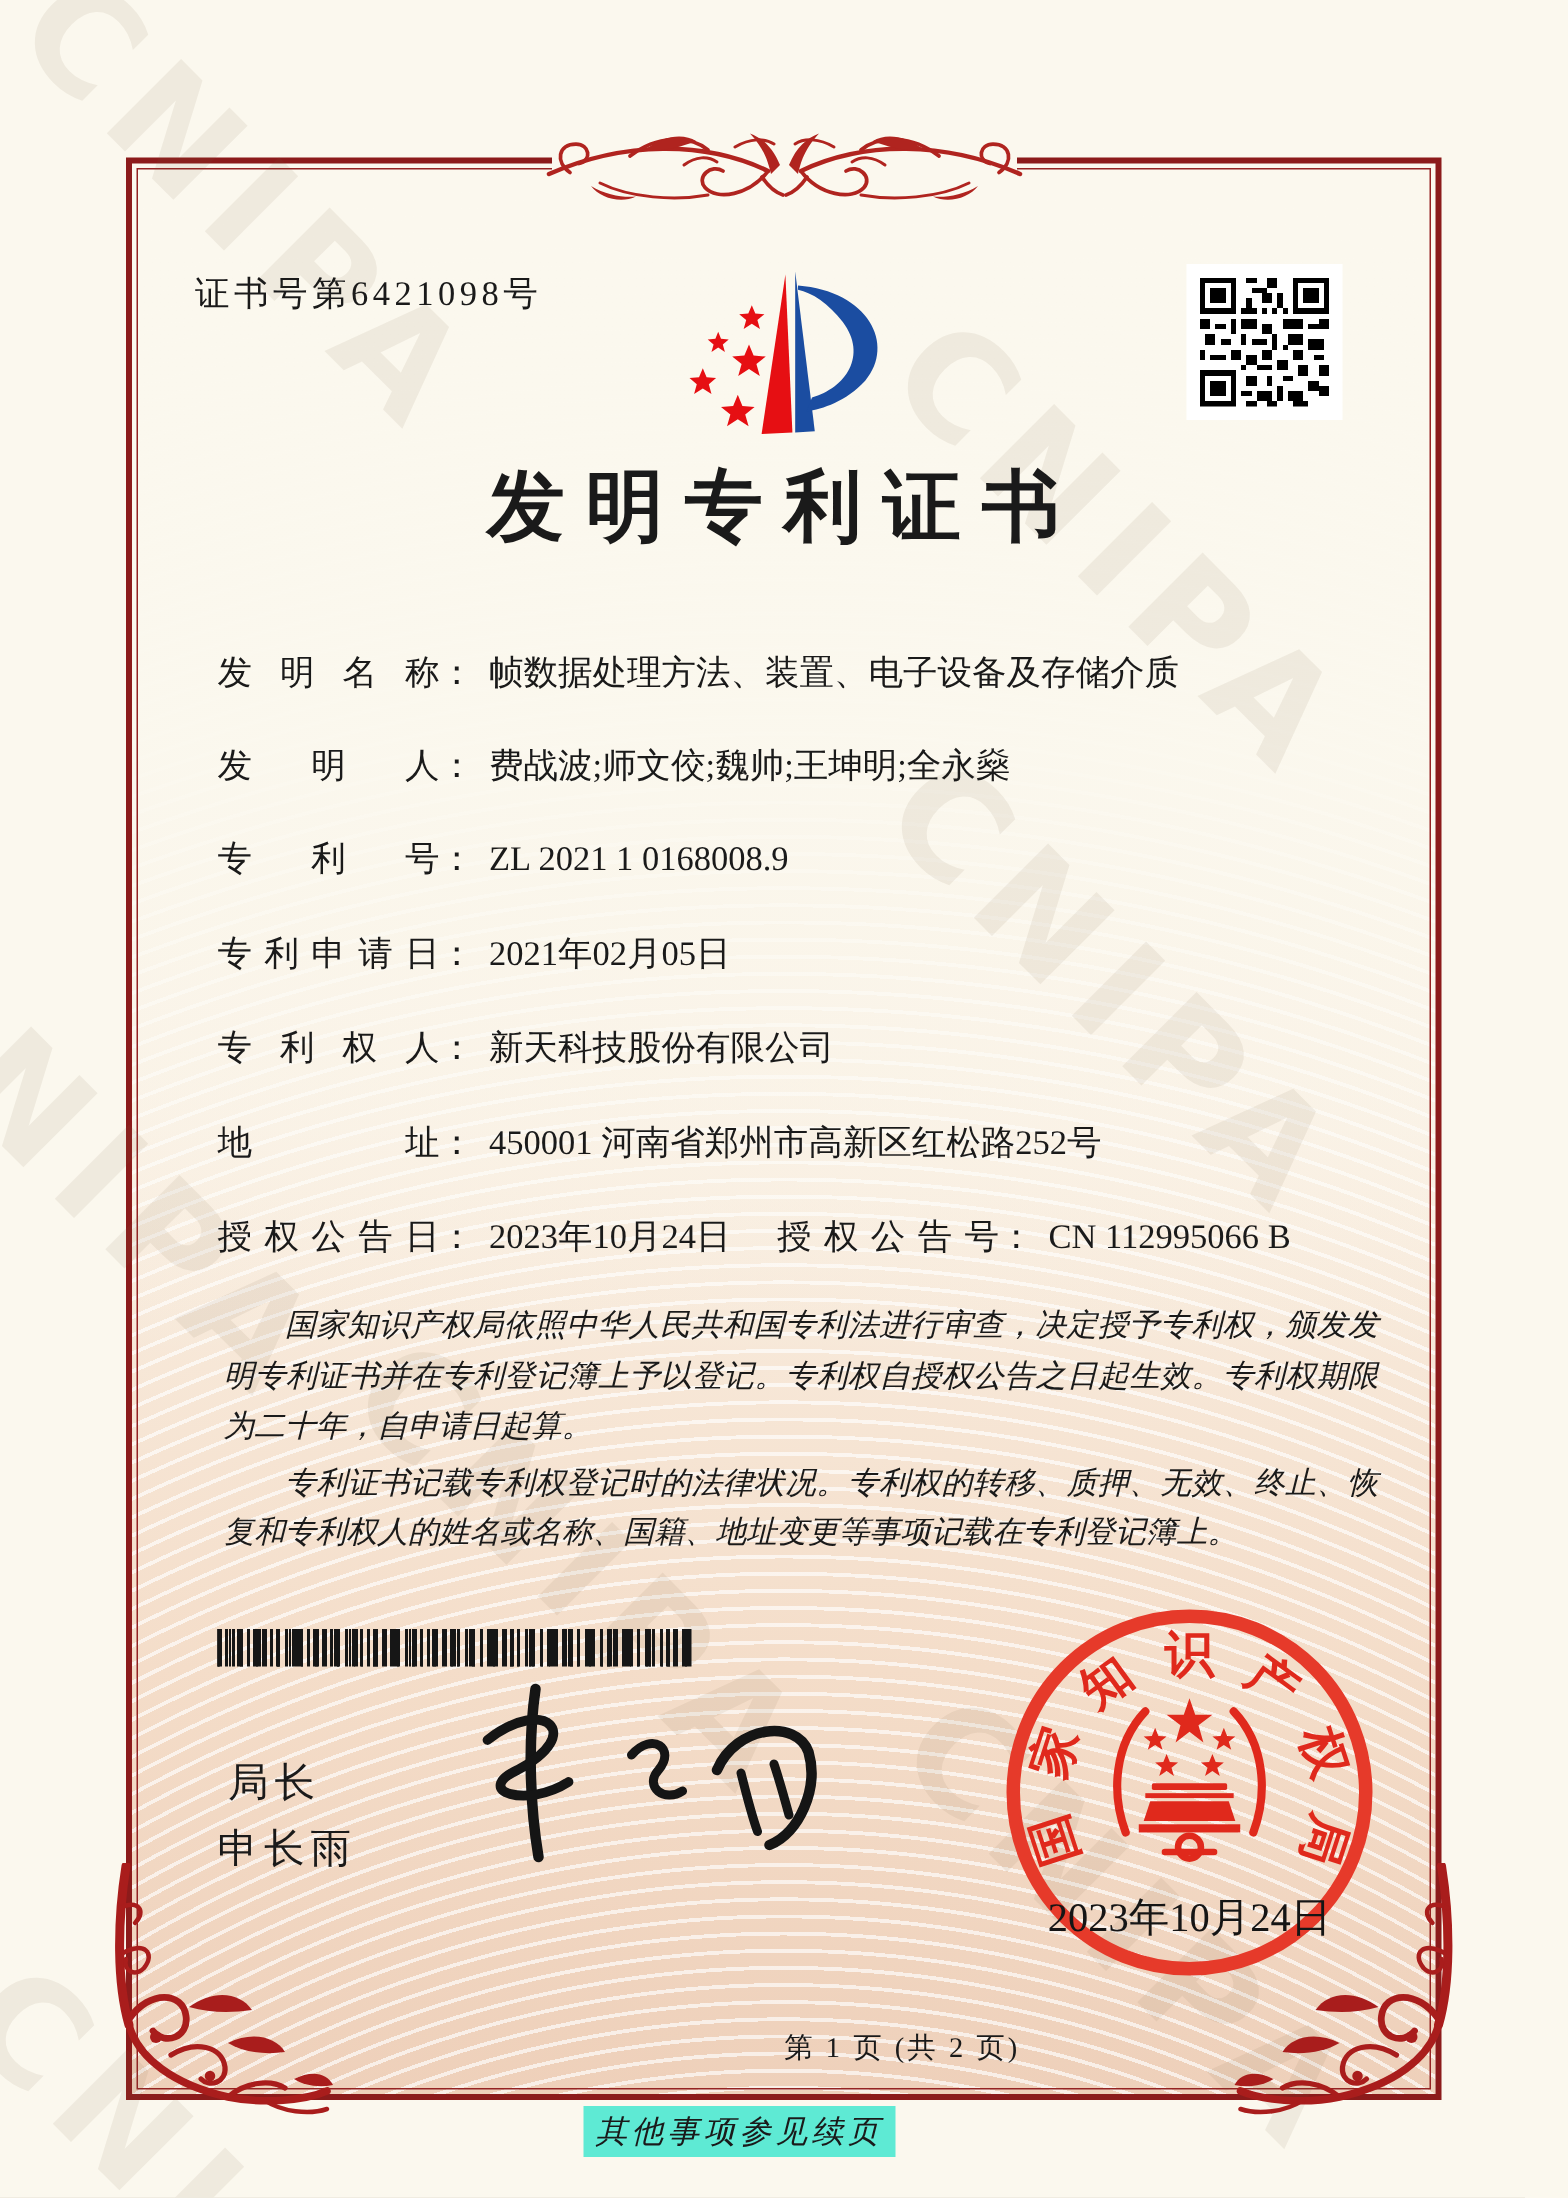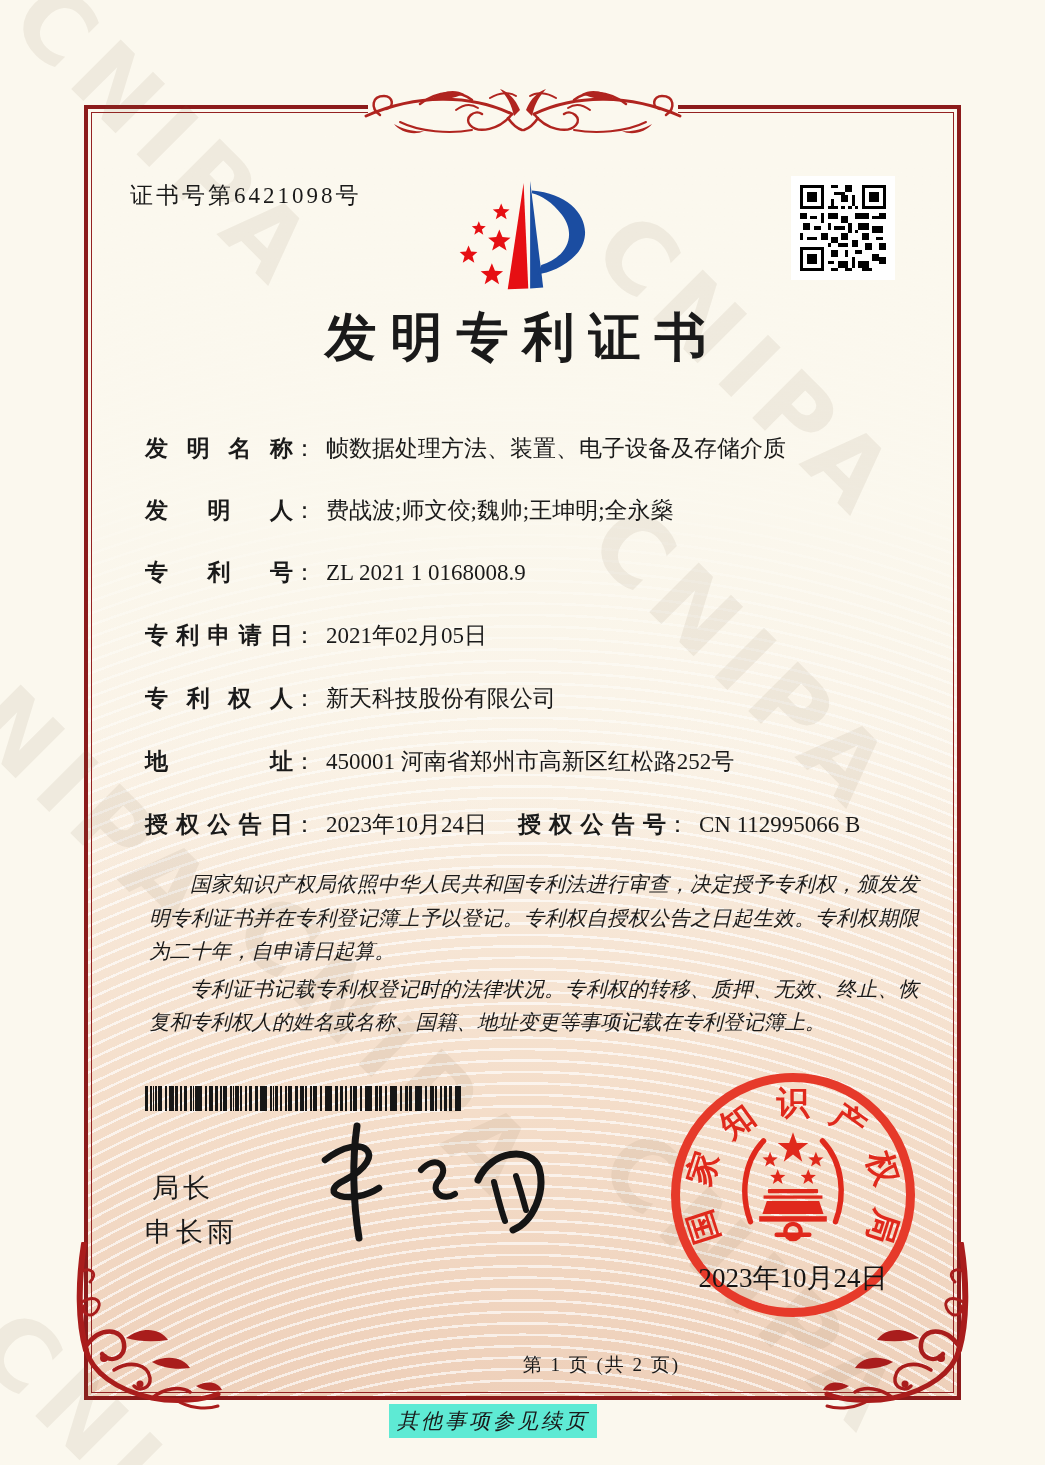--- a/index.html
+++ b/index.html
@@ -48,21 +48,21 @@
   .qr svg{width:100%;height:100%;display:block;}
   .title{
     position:absolute;left:84px;top:303px;width:877px;text-align:center;
     font-size:52px;font-weight:bold;letter-spacing:14px;
     box-sizing:border-box;z-index:3;
   }
   
   .field-row{position:absolute;left:145px;width:800px;font-size:23px;z-index:3;white-space:nowrap;}
   .f-label{
     display:inline-block;width:148px;text-align:justify;text-align-last:justify;
-    text-justify:inter-character;vertical-align:bottom;font-weight:bold;
+    text-justify:inter-character;vertical-align:bottom;
   }
   .f-colon{display:inline-block;}
   .f-value{display:inline-block;margin-left:10px;}
   .pair2{position:absolute;left:373px;top:0;}
   
   .body-text{
     position:absolute;left:145px;top:864px;width:778px;z-index:3;
     font-size:20.5px;line-height:33.5px;font-style:italic;text-align:justify;
   }
   .body-text p{margin:4px;text-indent:2em;}

